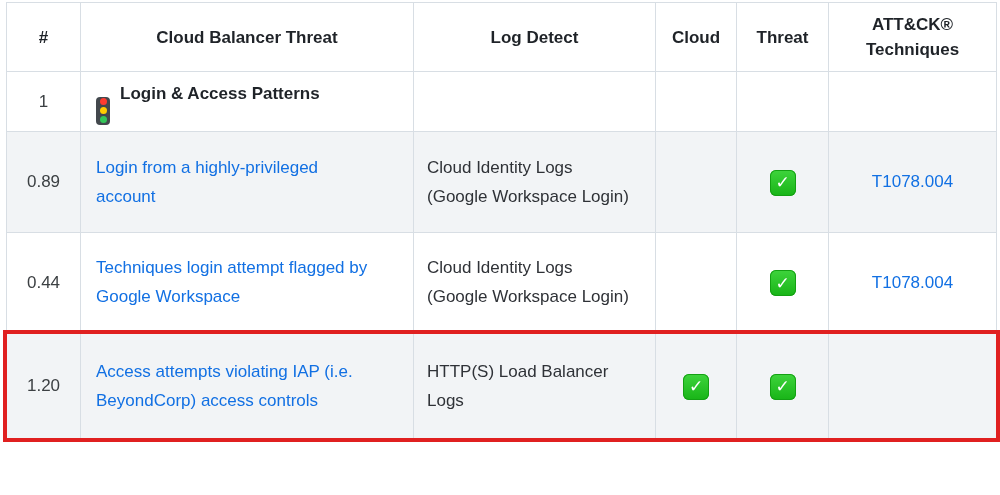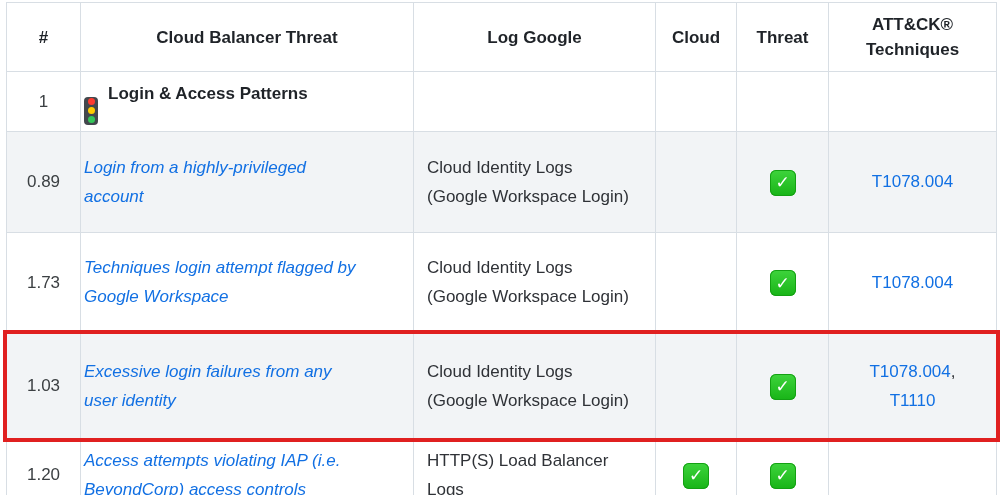--- a/index.html
+++ b/index.html
@@ -26,22 +26,22 @@
     line-height:25px;padding:8px 6px;background:#ffffff;
   }
   thead tr{height:69px;}
   tbody tr:nth-child(1){height:45px;}
   tbody tr:nth-child(2){height:101px;}
   tbody tr:nth-child(3){height:100px;}
   tbody tr:nth-child(4){height:107px;}
   tbody tr:nth-child(5){height:67px;}
   tbody tr:nth-child(even){background:var(--stripe);}
   td.c-num{text-align:center;color:var(--num-text);}
-  td.c-threat{padding-left:3px;}
-  .wrap-narrow{display:inline-block;max-width:272px;text-align:left;font-style:italic;}
+  td.c-threat{padding-left:15px;}
+  .wrap-narrow{display:inline-block;max-width:272px;text-align:left;}
   .log-inner{display:inline-block;max-width:207px;}
   td.c-audit,td.c-detect,td.c-tech{text-align:center;}
   a.link{color:var(--link);text-decoration:none;cursor:pointer;}
   .section-title{font-weight:700;color:var(--header-text);vertical-align:middle;}
   
   .tl{
     display:inline-flex;flex-direction:column;align-items:center;justify-content:center;
     gap:2px;width:14px;height:28px;background:#43484d;border-radius:4px;
     margin-right:10px;vertical-align:-7px;
   }
@@ -74,21 +74,21 @@
       <col style="width:333px">
       <col style="width:242px">
       <col style="width:81px">
       <col style="width:92px">
       <col style="width:168px">
     </colgroup>
     <thead>
       <tr>
         <th>#</th>
         <th>Cloud Balancer Threat</th>
-        <th>Log Google</th>
+        <th>Log Detect</th>
         <th>Cloud</th>
         <th>Threat</th>
         <th>ATT&amp;CK® Techniques</th>
       </tr>
     </thead>
     <tbody id="tbody">
         <tr>
           <td class="c-num">1</td>
           <td class="c-threat"><span class="tl">
               <i class="r"></i>
@@ -102,34 +102,26 @@
         </tr>
         <tr>
           <td class="c-num">0.89</td>
           <td class="c-threat"><a class="link wrap-narrow" href="#">Login from a highly-privileged account</a></td>
           <td class="c-log"><span class="log-inner">Cloud Identity Logs (Google Workspace Login)</span></td>
           <td class="c-audit"></td>
           <td class="c-detect"><span class="check">✓</span></td>
           <td class="c-tech"><a class="link" href="#">T1078.004</a></td>
         </tr>
         <tr>
-          <td class="c-num">1.73</td>
+          <td class="c-num">0.44</td>
           <td class="c-threat"><a class="link wrap-narrow" href="#">Techniques login attempt flagged by Google Workspace</a></td>
           <td class="c-log"><span class="log-inner">Cloud Identity Logs (Google Workspace Login)</span></td>
           <td class="c-audit"></td>
           <td class="c-detect"><span class="check">✓</span></td>
           <td class="c-tech"><a class="link" href="#">T1078.004</a></td>
-        </tr>
-        <tr>
-          <td class="c-num">1.03</td>
-          <td class="c-threat"><a class="link wrap-narrow" href="#">Excessive login failures from any user identity</a></td>
-          <td class="c-log"><span class="log-inner">Cloud Identity Logs (Google Workspace Login)</span></td>
-          <td class="c-audit"></td>
-          <td class="c-detect"><span class="check">✓</span></td>
-          <td class="c-tech"><a class="link" href="#">T1078.004</a><span class="tech-comma">,</span><br><a class="link" href="#">T1110</a></td>
         </tr>
         <tr>
           <td class="c-num">1.20</td>
           <td class="c-threat"><a class="link wrap-narrow" href="#">Access attempts violating IAP (i.e. BeyondCorp) access controls</a></td>
           <td class="c-log"><span class="log-inner">HTTP(S) Load Balancer Logs</span></td>
           <td class="c-audit"><span class="check">✓</span></td>
           <td class="c-detect"><span class="check">✓</span></td>
           <td class="c-tech"></td>
         </tr>
       </tbody>

